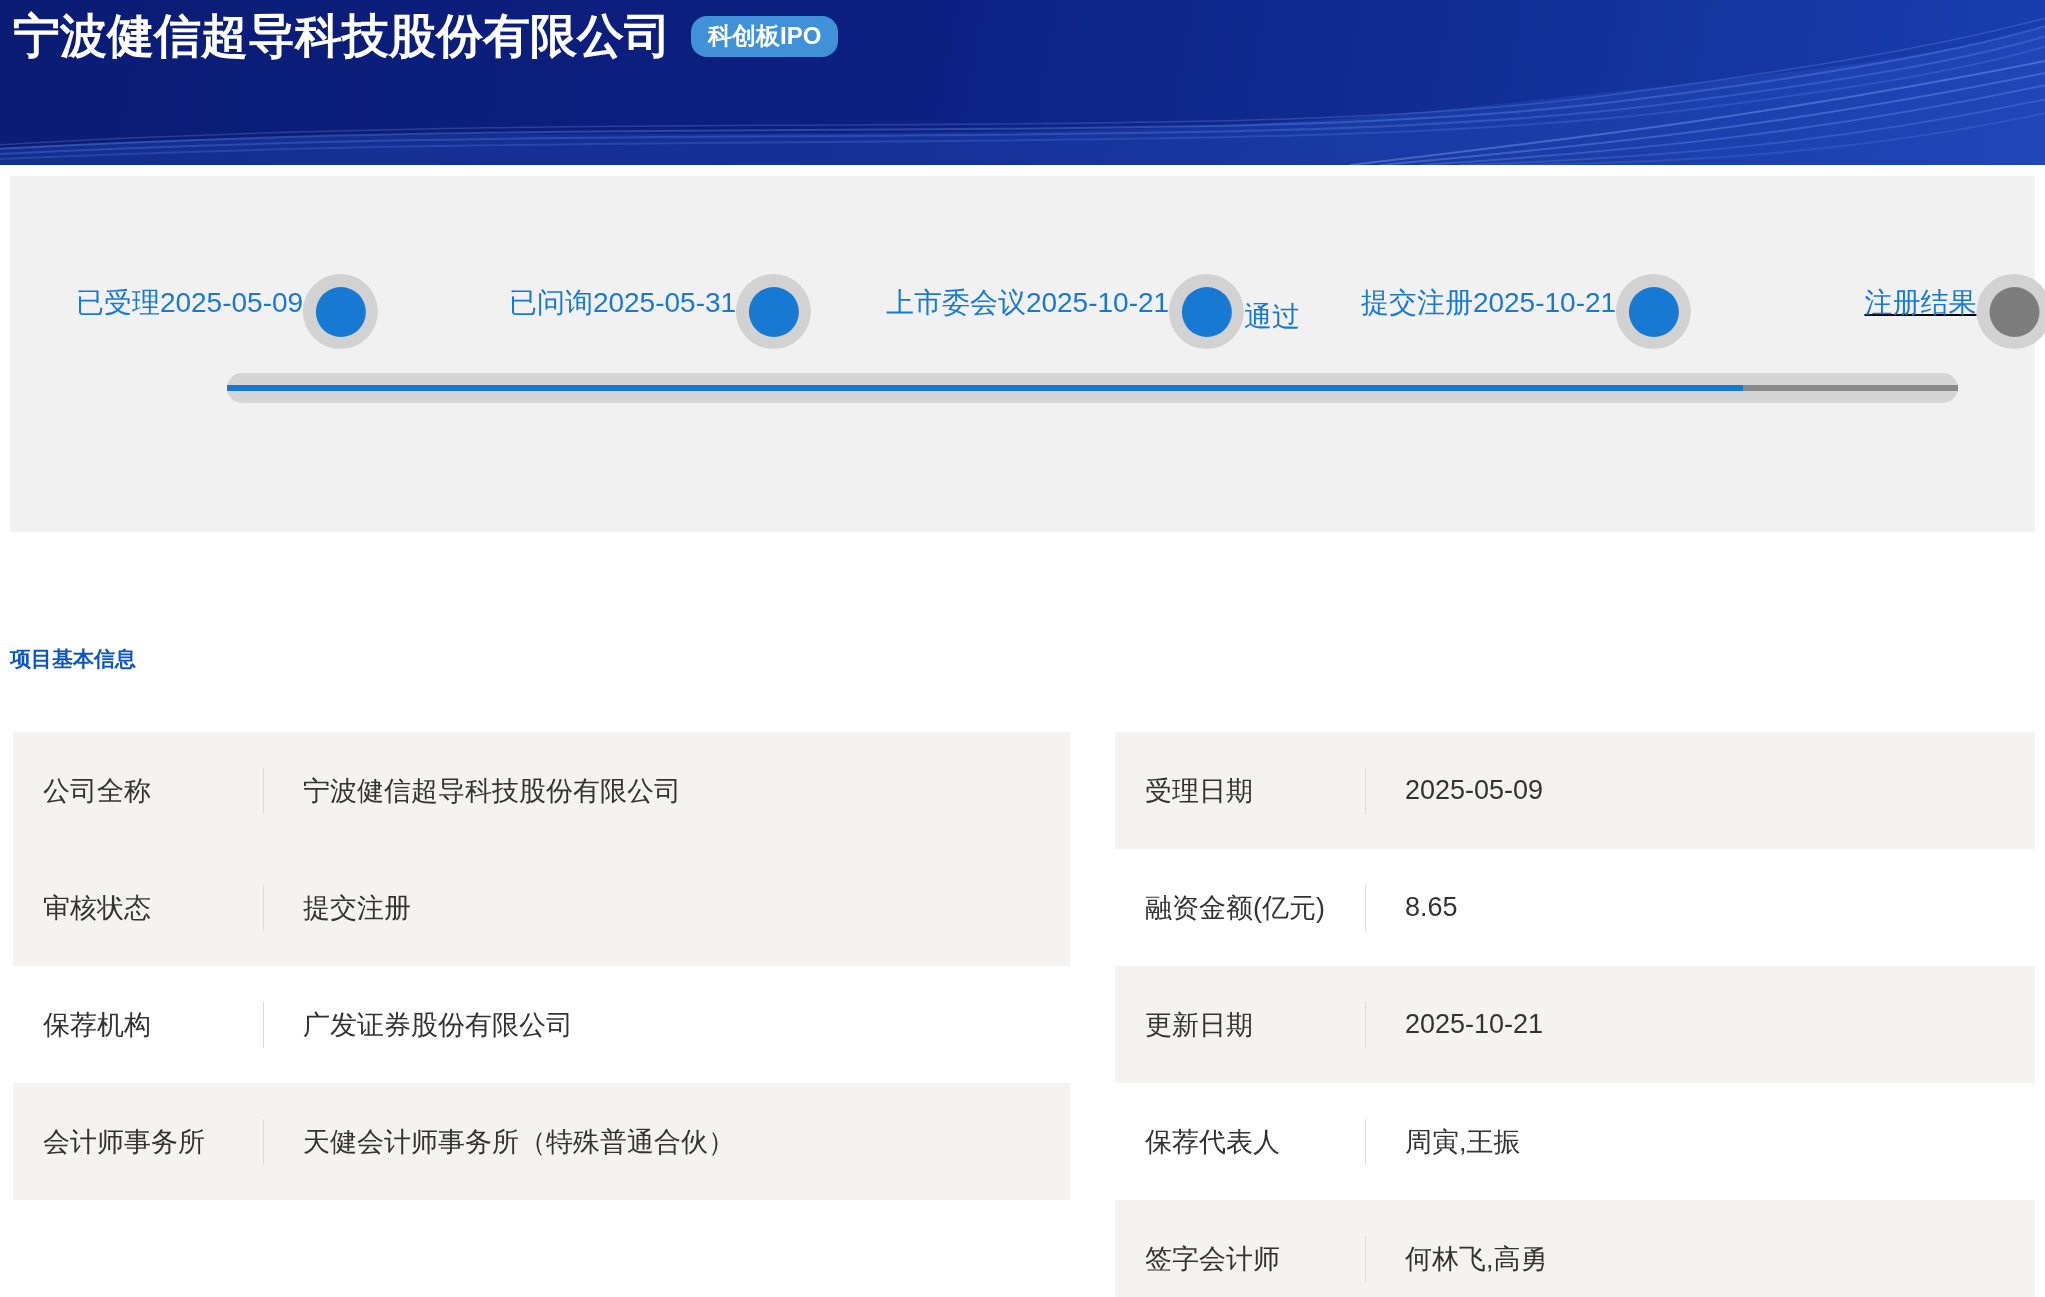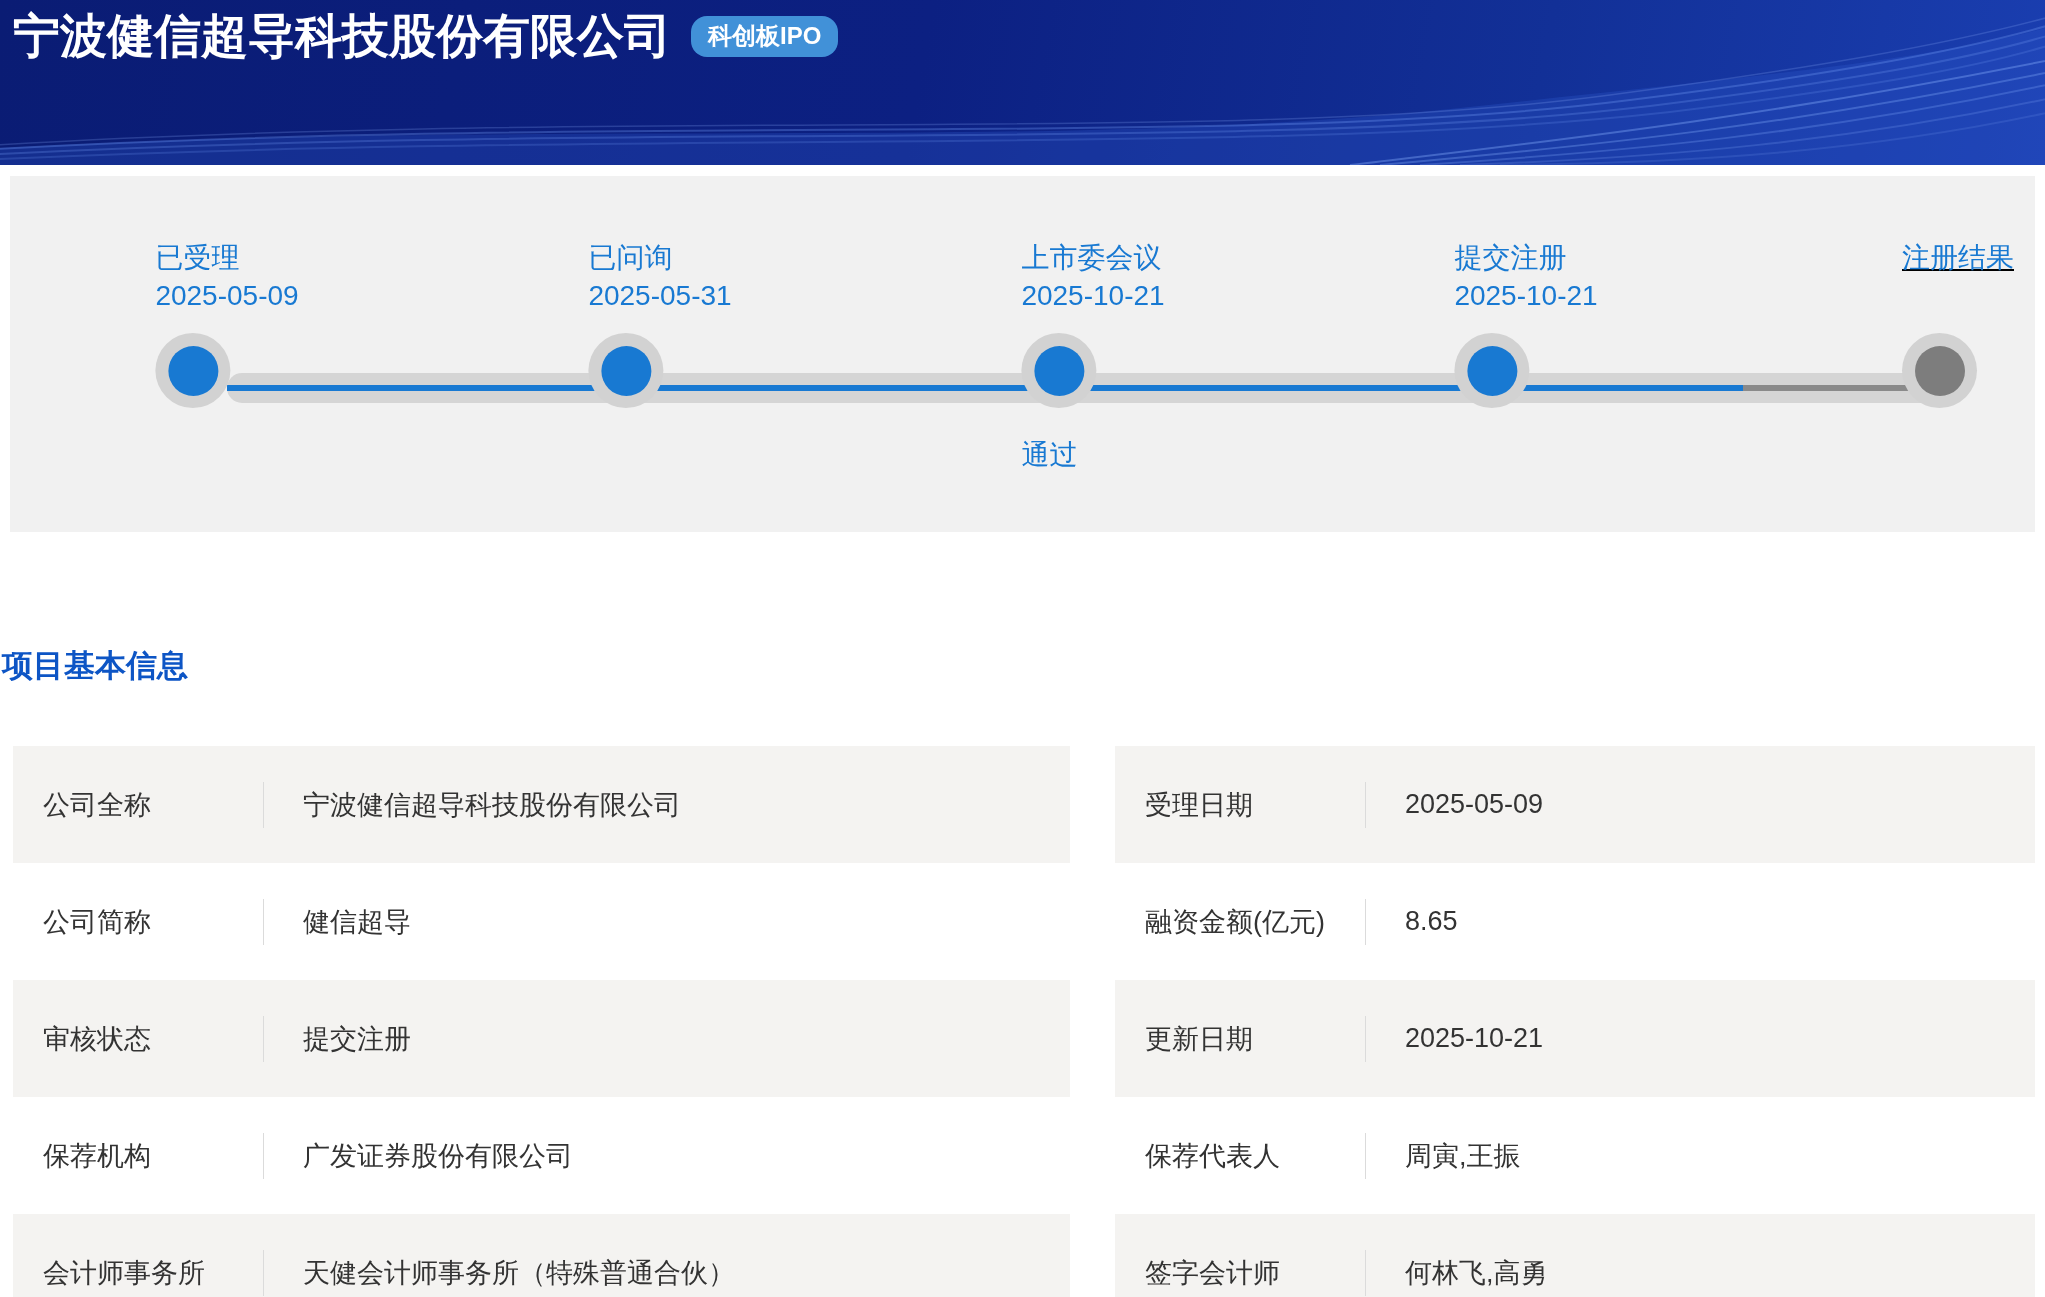--- a/index.html
+++ b/index.html
@@ -32,41 +32,41 @@
     position:relative;
   }
   .track{
     position:absolute;top:197px;left:217px;width:1731px;height:30px;
     background:var(--track,#d5d5d5);border-radius:15px;
   }
   .progress-line{position:absolute;top:209px;height:6px;}
   .progress-done{left:217px;width:1516px;background:var(--accent-blue,#1879d2);}
   .progress-rest{left:1733px;width:215px;background:var(--line-remaining,#8a8a8a);}
   .stage{
-    position:absolute;top:63px;transform:translateX(-50%);
-    display:flex;flex-direction:column;align-items:flex-start;width:max-content;
+    position:absolute;top:80px;transform:translateX(-50%);
+    display:flex;flex-direction:row;align-items:center;width:max-content;
   }
   .stage-label{
     font-size:28px;line-height:38px;color:var(--accent-blue,#1879d2);white-space:nowrap;
   }
   .stage-date{
     font-size:28px;line-height:38px;height:38px;color:var(--accent-blue,#1879d2);white-space:nowrap;
   }
   .node-ring{
     margin-top:18px;width:75px;height:75px;border-radius:50%;
     background:var(--ring,#d2d2d2);display:flex;align-items:center;justify-content:center;
   }
   .node-dot{width:50px;height:50px;border-radius:50%;background:var(--accent-blue,#1879d2);}
   .stage.pending .node-dot{background:var(--node-pending,#7d7d7d);}
   .stage-note{
     margin-top:28px;font-size:28px;color:var(--accent-blue,#1879d2);white-space:nowrap;min-height:30px;
   }
   
   .section-title{
-    margin:113px 0 0 2px;font-size:31px;font-weight:700;
+    margin:113px 0 0 10px;font-size:21px;font-weight:700;
     color:var(--section-blue,#0d55c5);
   }
   .tables{display:flex;margin:59px 10px 0 13px;gap:45px;align-items:flex-start;}
   .info-table{display:flex;flex-direction:column;}
   .info-table.left{width:1057px;}
   .info-table.right{flex:1;}
   .info-row{
     height:117px;display:flex;align-items:center;font-size:27px;color:var(--text,#333333);
   }
   .info-row.alt{background:var(--row-alt-bg,#f4f3f1);}
@@ -145,25 +145,20 @@
 
 <h2 class="section-title">项目基本信息</h2>
 
 <div class="tables">
   <div class="info-table left">
       <div class="info-row alt">
     <div class="cell-label">公司全称</div>
     <div class="cell-divider"></div>
     <div class="cell-value">宁波健信超导科技股份有限公司</div>
   </div>
-      <div class="info-row">
-    <div class="cell-label">公司简称</div>
-    <div class="cell-divider"></div>
-    <div class="cell-value">健信超导</div>
-  </div>
       <div class="info-row alt">
     <div class="cell-label">审核状态</div>
     <div class="cell-divider"></div>
     <div class="cell-value">提交注册</div>
   </div>
       <div class="info-row">
     <div class="cell-label">保荐机构</div>
     <div class="cell-divider"></div>
     <div class="cell-value">广发证券股份有限公司</div>
   </div>

